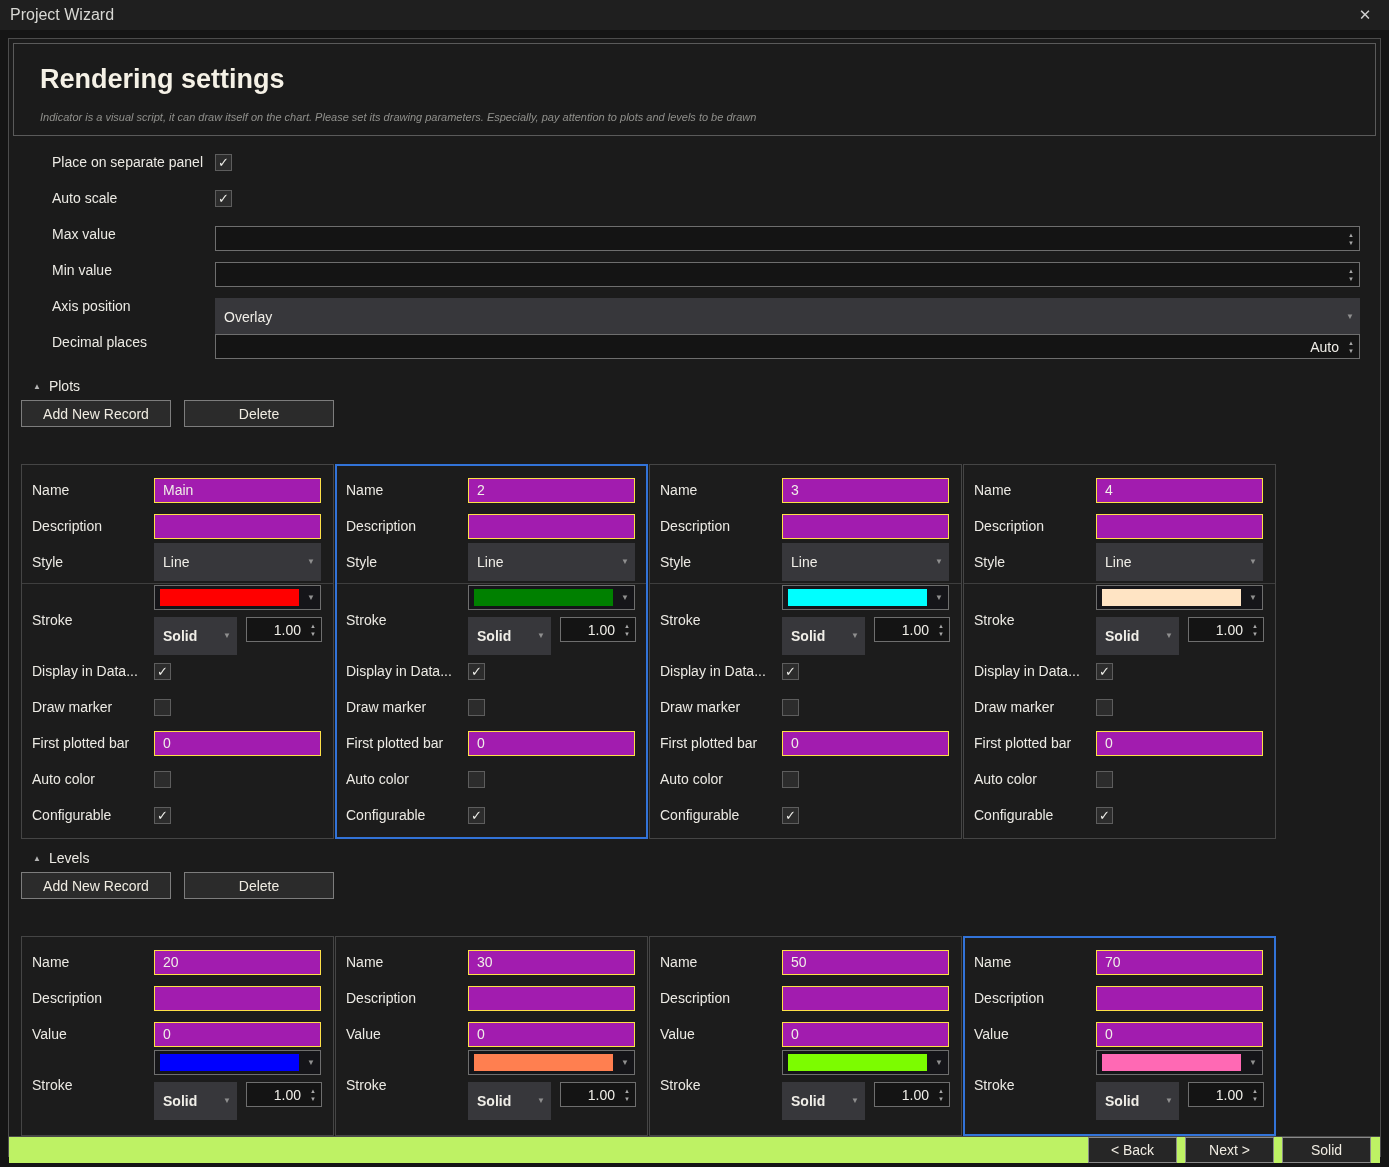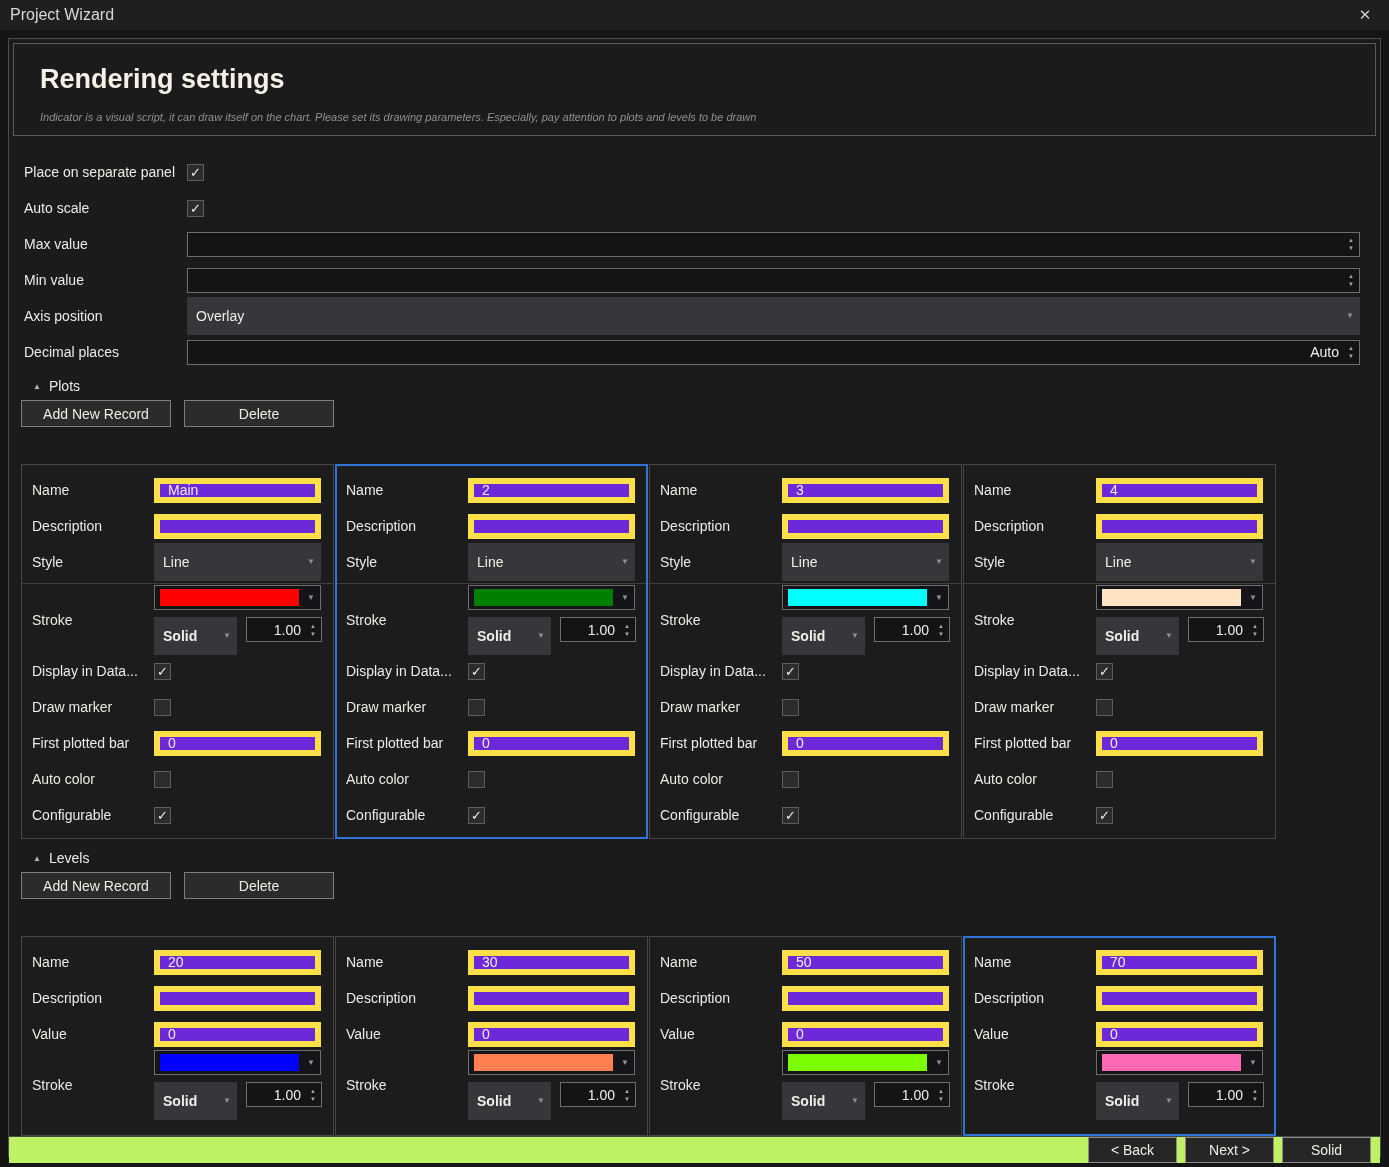--- a/index.html
+++ b/index.html
@@ -30,21 +30,21 @@
     display:flex; flex-direction:column;
   }
   .header-box {
     margin:4px; border:1px solid #5a5a5a; padding:20px 26px 16px 26px;
     flex:0 0 auto; height:93px;
   }
   .header-title { font-size:27px; font-weight:bold; color:#f5f1e6; letter-spacing:0; }
   .header-sub { margin-top:16px; font-size:11px; font-style:italic; color:#90908c; }
   
   .form { margin:14px 20px 0 15px; }
-  .frow { display:flex; align-items:center; height:36px; }
+  .frow { display:flex; align-items:flex-start; height:36px;margin-left:28px; }
   .flabel { width:163px; flex:0 0 163px; color:#eceae4; }
   .fctrl { flex:1; display:flex; align-items:center; }
   
   .checkbox {
     width:17px; height:17px; background:#2c2c2c; border:1px solid #5d5d5d;
     display:inline-flex; align-items:center; justify-content:center;
     color:#efefea; font-size:13px; line-height:1;
   }
   .checkbox.checked::after { content:"✓"; }
   
@@ -80,21 +80,21 @@
   }
   .card.selected { border:2px solid #3273d8; padding:6px 11px 6px 9px; }
   .plot-card { height:375px; }
   .level-card { height:200px; }
   .crow { display:flex; align-items:center; height:36px; }
   .clabel {
     flex:0 0 122px; width:122px; color:#eceae4;
     white-space:nowrap; overflow:hidden;
   }
   .cfield {
-    flex:1; height:25px; background:#6d28d9; border:6px solid #fde047;
+    flex:1; height:25px; background:#a21caf; border:1px solid #fde047;
     color:#f0eee8; font-size:14px; padding:0 8px; min-width:0;
     font-family:"Liberation Sans", sans-serif; outline:none;
   }
   .cdivider { border-top:1px solid #3e3e3e; margin:3px -12px 3px -10px; height:0; }
   .card.selected .cdivider { margin:3px -11px 3px -9px; }
   
   .stroke-block { display:flex; align-items:center; height:66px; }
   .stroke-controls { flex:1; display:flex; flex-direction:column; gap:7px; min-width:0; }
   .color-combo {
     height:25px; border:1px solid #6e6e6e; background:#151519;

